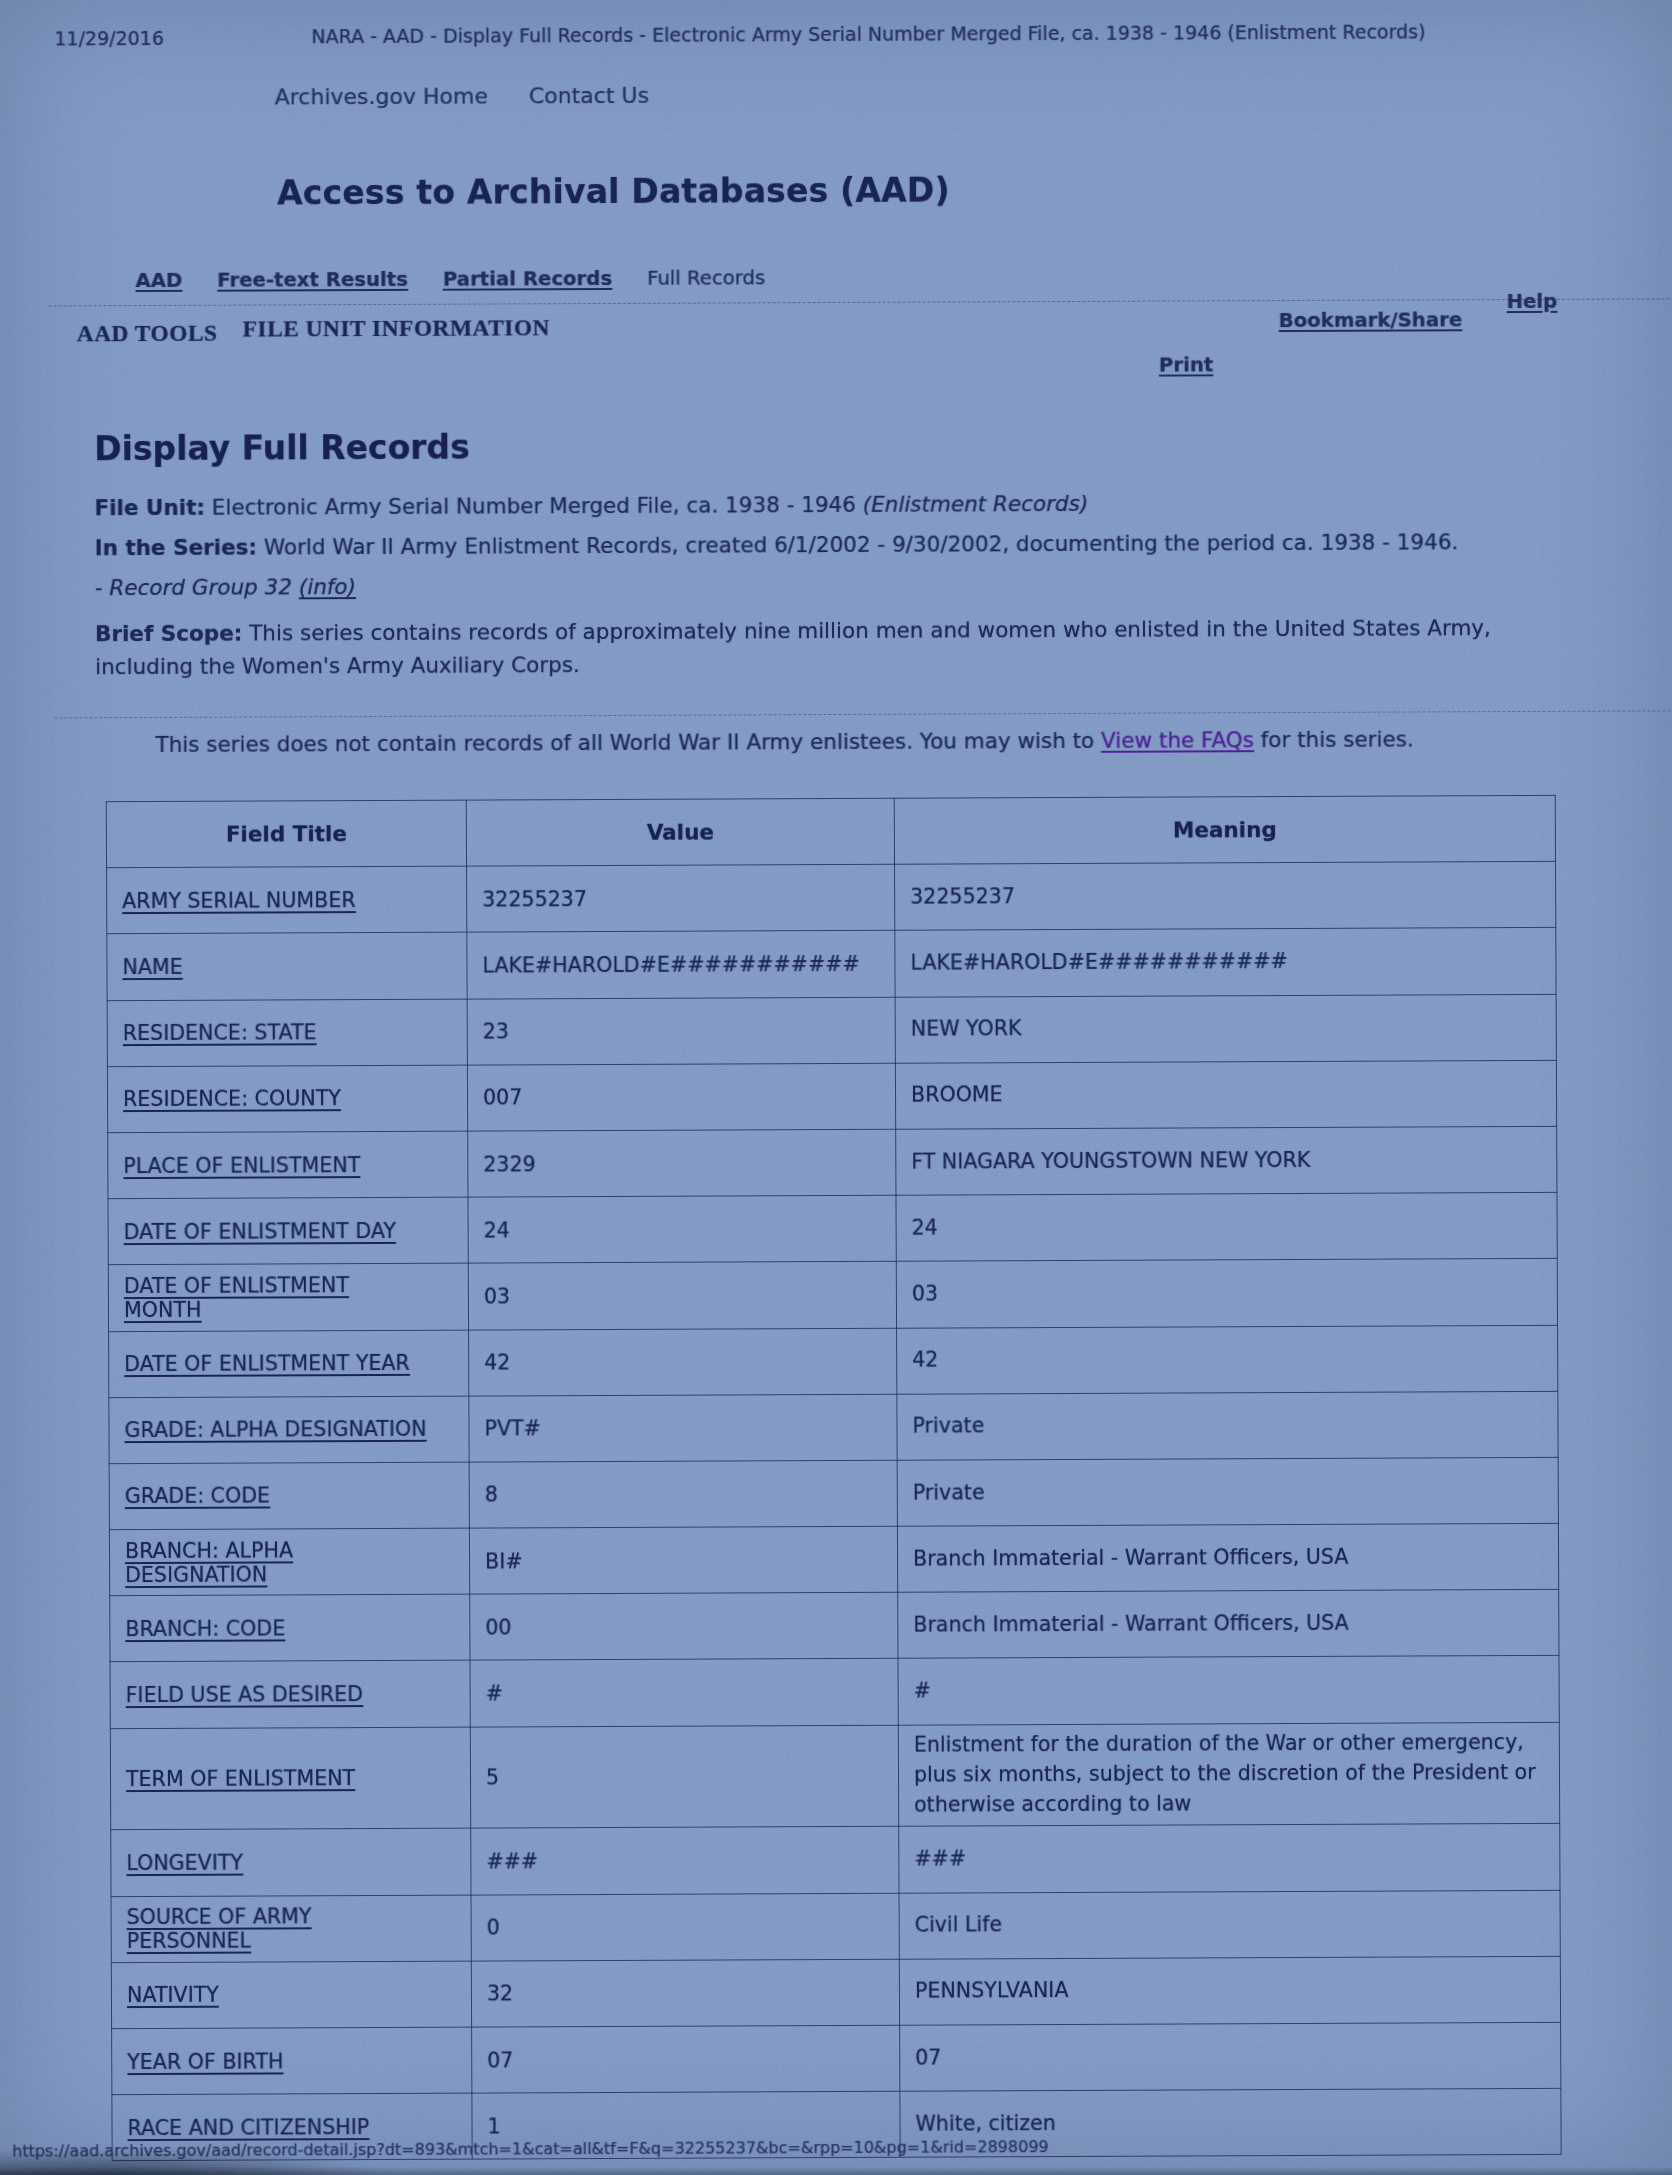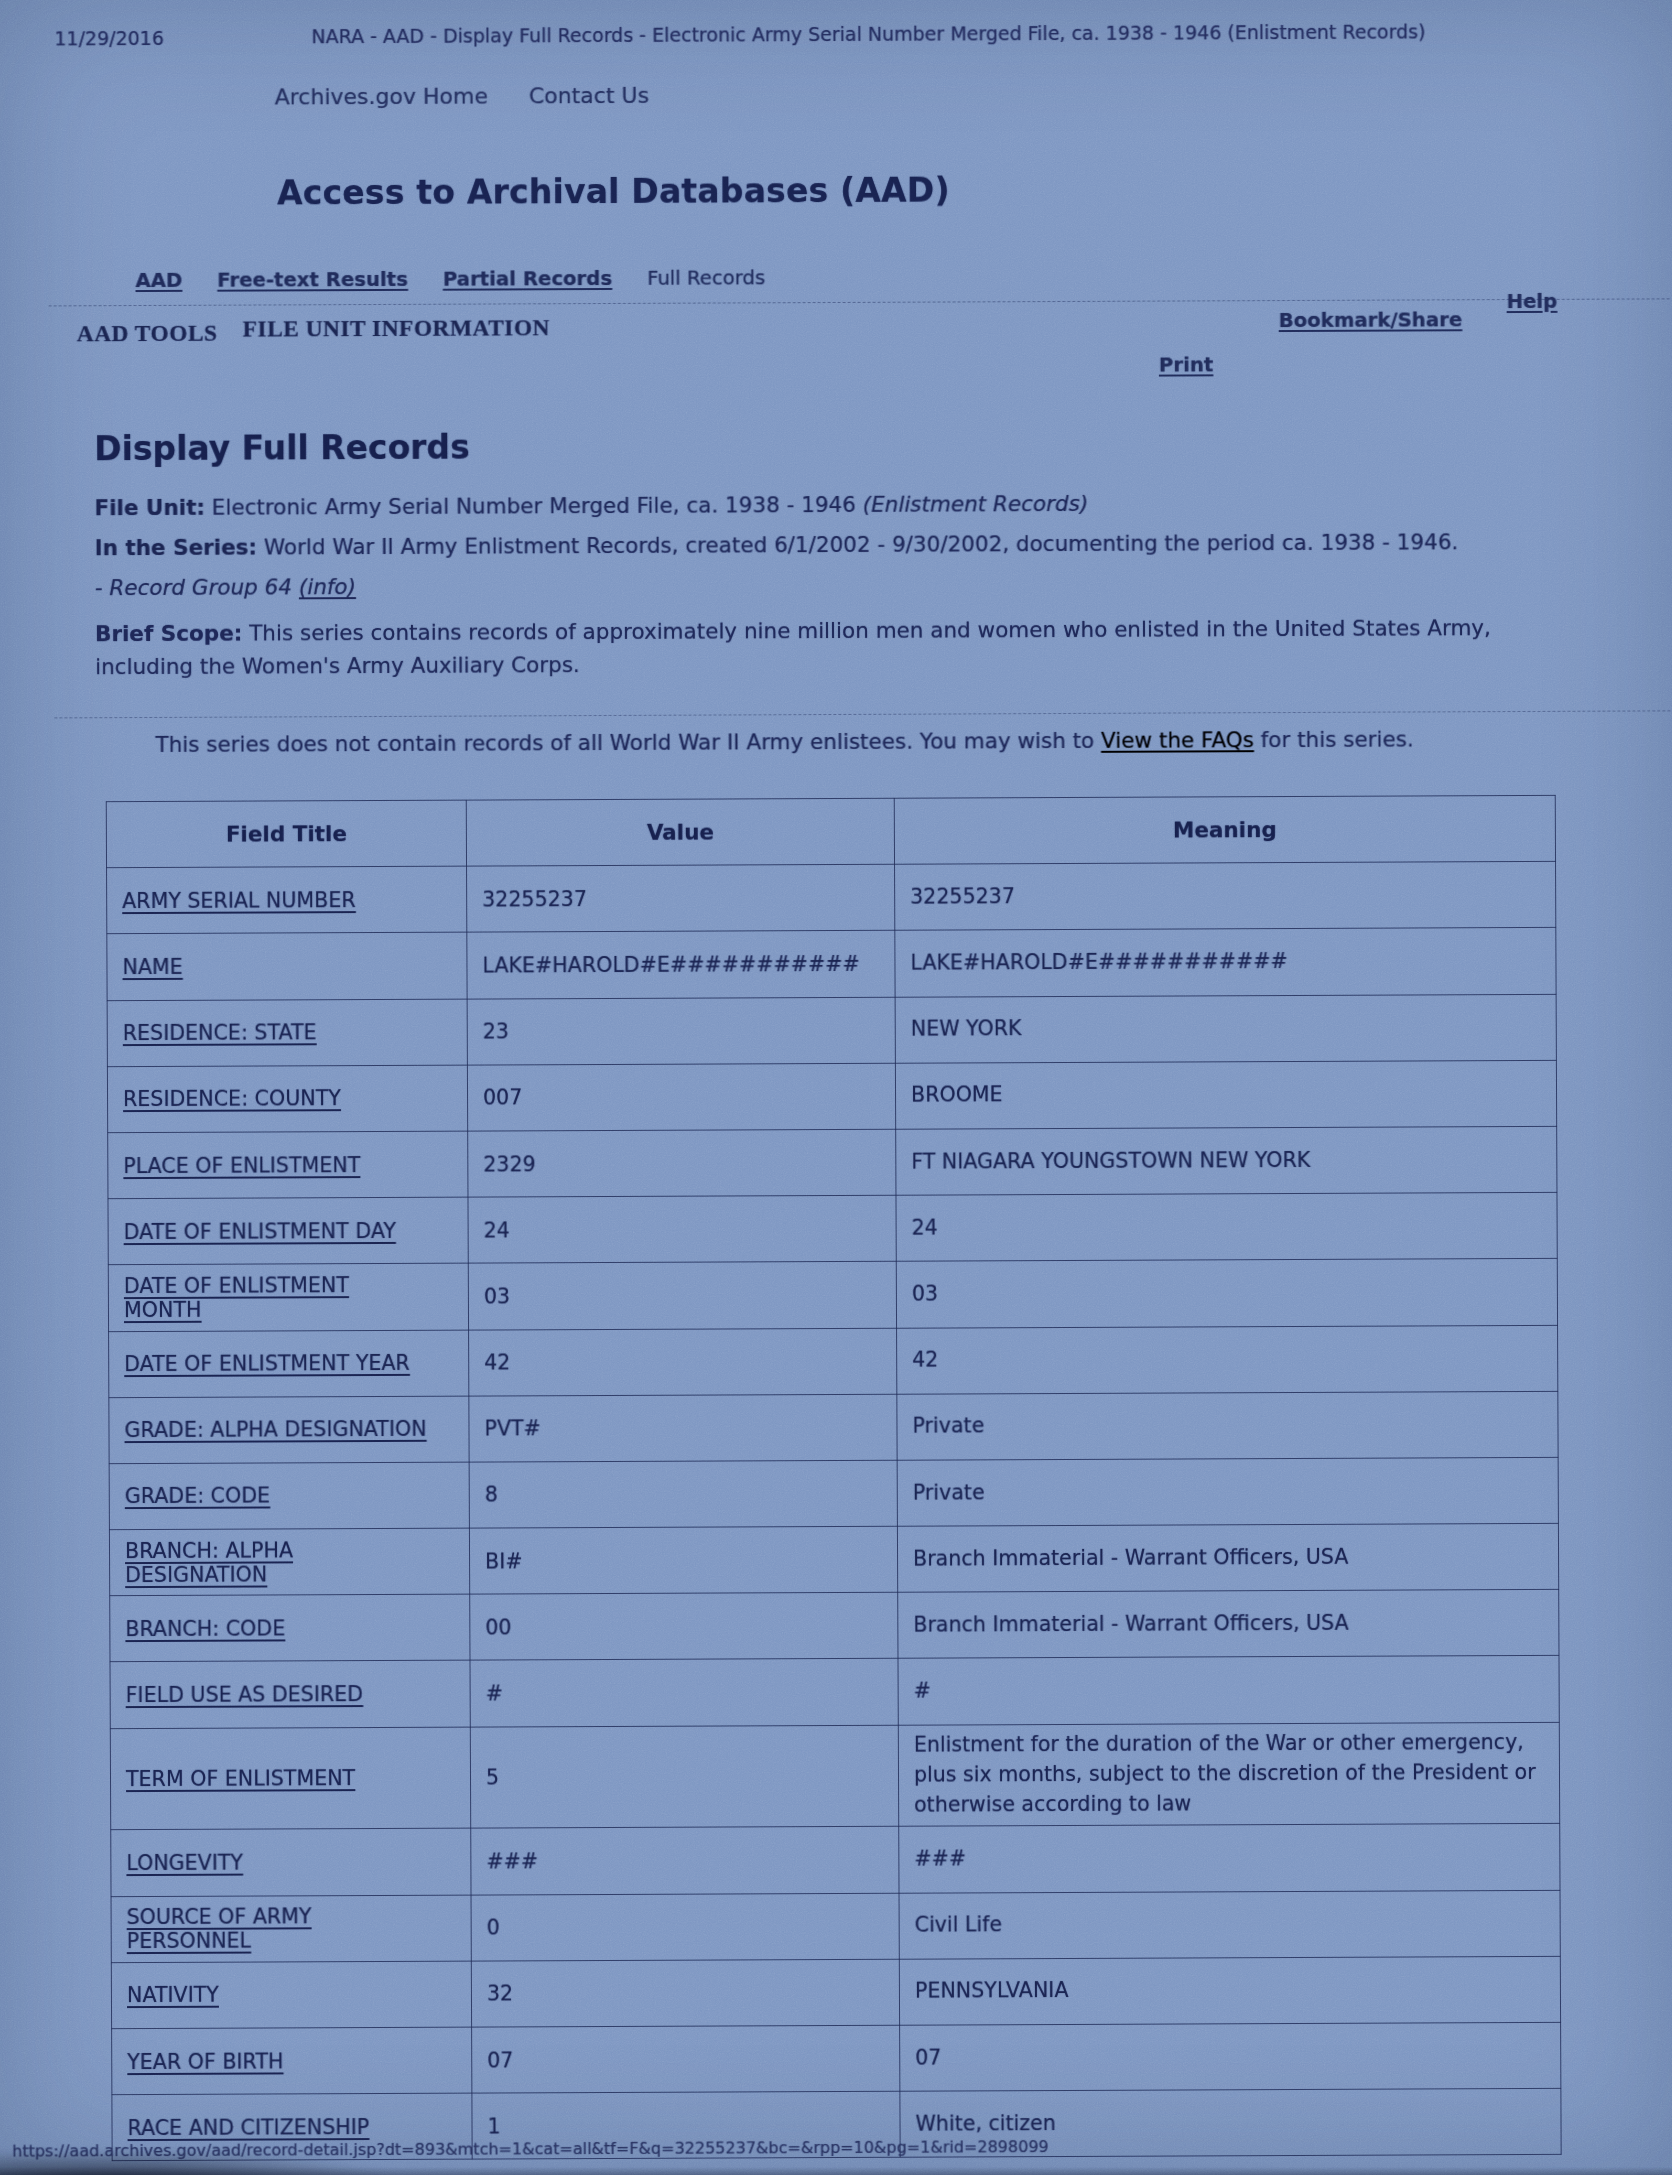--- a/index.html
+++ b/index.html
@@ -54,21 +54,21 @@
   .serif-label{font-family:"Liberation Serif","DejaVu Serif",serif;font-weight:bold;font-size:23.4px;color:#1a244f;letter-spacing:0.5px;}
   .tool-link{font-size:19.7px;font-weight:600;color:#202b59;text-decoration:underline;text-underline-offset:2.8px;text-decoration-thickness:1.9px;}
 
   .page-title{font-size:33px;font-weight:bold;color:#161f4b;}
   .meta-line{font-size:21.5px;color:#1d2655;}
   .meta-line b{color:#1a234f;}
   .italic{font-style:italic;}
   .info-link{font-style:italic;color:#1d2655;text-decoration:underline;text-underline-offset:2.8px;text-decoration-thickness:1.9px;}
   .scope{font-size:21.5px;line-height:1.55;width:1433px;color:#1d2655;}
   .note{font-size:21.5px;color:#1d2655;}
-  .note a{color:#000000;text-decoration:underline;text-underline-offset:2.8px;text-decoration-thickness:1.9px;}
+  .note a{color:#4c1d95;text-decoration:underline;text-underline-offset:2.8px;text-decoration-thickness:1.9px;}
 
   table.rec{
     border-collapse:collapse;width:1449px;table-layout:fixed;
     font-size:20.6px;color:#19224e;
   }
   table.rec th,table.rec td{
     border:1.9px solid rgba(32,42,84,.85);
     padding:5.6px 15px;vertical-align:middle;
   }
   table.rec th{font-size:21.5px;font-weight:bold;text-align:center;height:54px;color:#161f4b;}
@@ -116,21 +116,21 @@
 
     <div class="abs meta-line ink" style="left:97px;top:492px;">
       <b>File Unit:</b><span> Electronic Army Serial Number Merged File, ca. 1938 - 1946 </span><span class="italic">(Enlistment Records)</span>
     </div>
 
     <div class="abs meta-line ink" style="left:97px;top:532px;">
       <b>In the Series:</b><span> World War II Army Enlistment Records, created 6/1/2002 - 9/30/2002, documenting the period ca. 1938 - 1946.</span>
     </div>
 
     <div class="abs meta-line ink italic" style="left:97px;top:572px;">
-      <span>- Record Group 64 </span><a class="info-link">(info)</a>
+      <span>- Record Group 32 </span><a class="info-link">(info)</a>
     </div>
 
     <div class="abs scope ink" style="left:97px;top:614px;">
       <b>Brief Scope:</b><span> This series contains records of approximately nine million men and women who enlisted in the United States Army, including the Women's Army Auxiliary Corps.</span>
     </div>
 
     <div class="abs rule2" style="left:56px;top:714px;width:1616px;"></div>
 
     <div class="abs note ink" style="left:157px;top:729px;">
       <span>This series does not contain records of all World War II Army enlistees. You may wish to </span><a>View the FAQs</a><span> for this series.</span>

